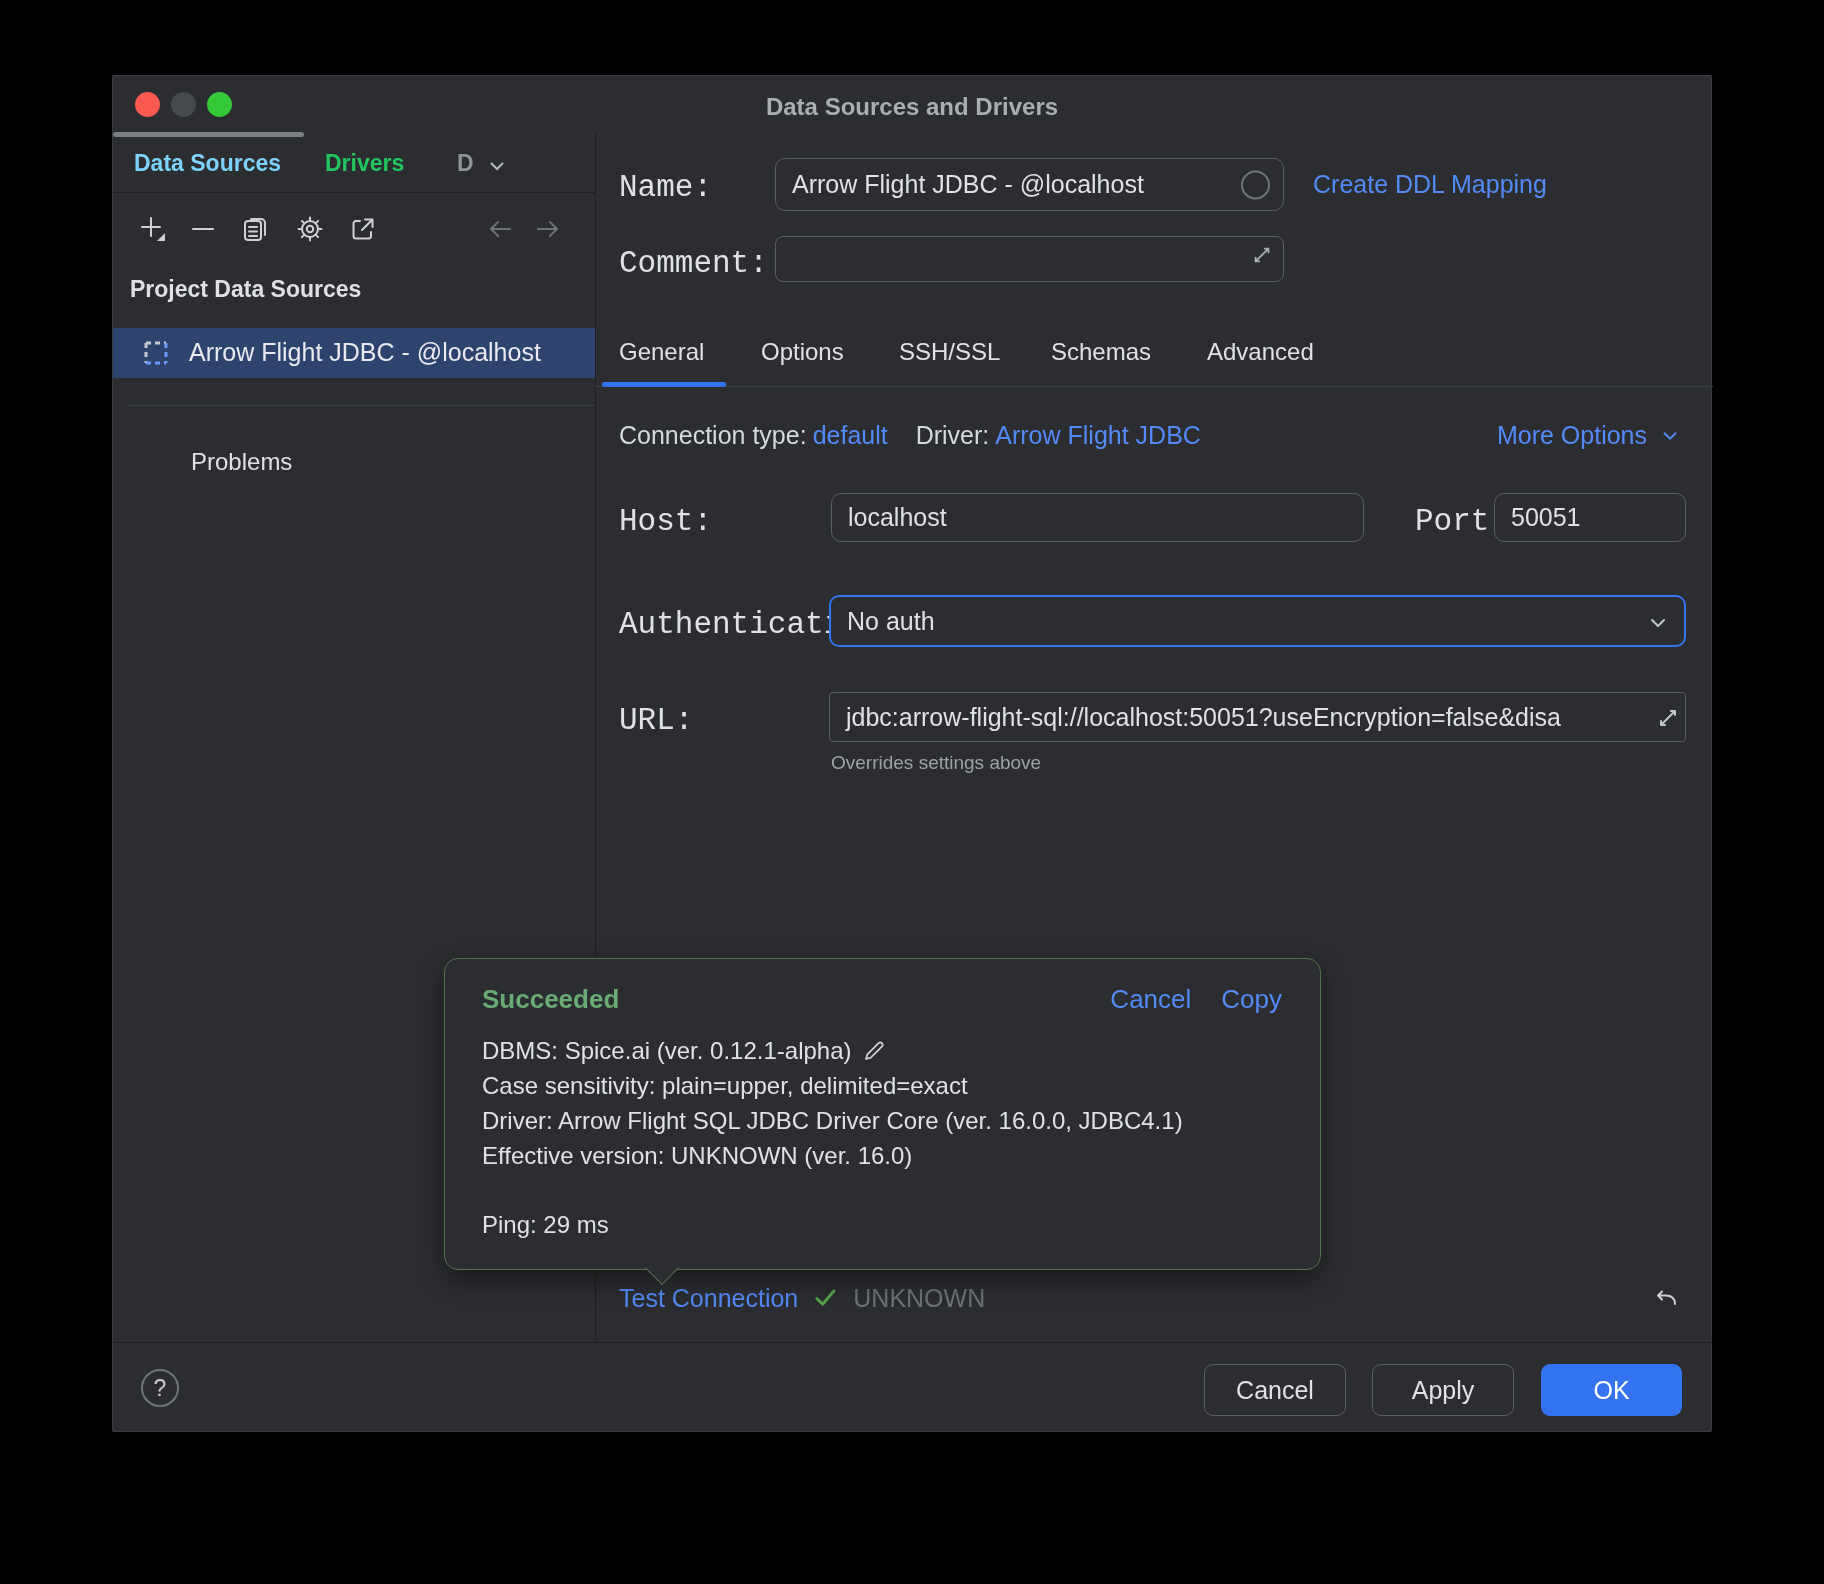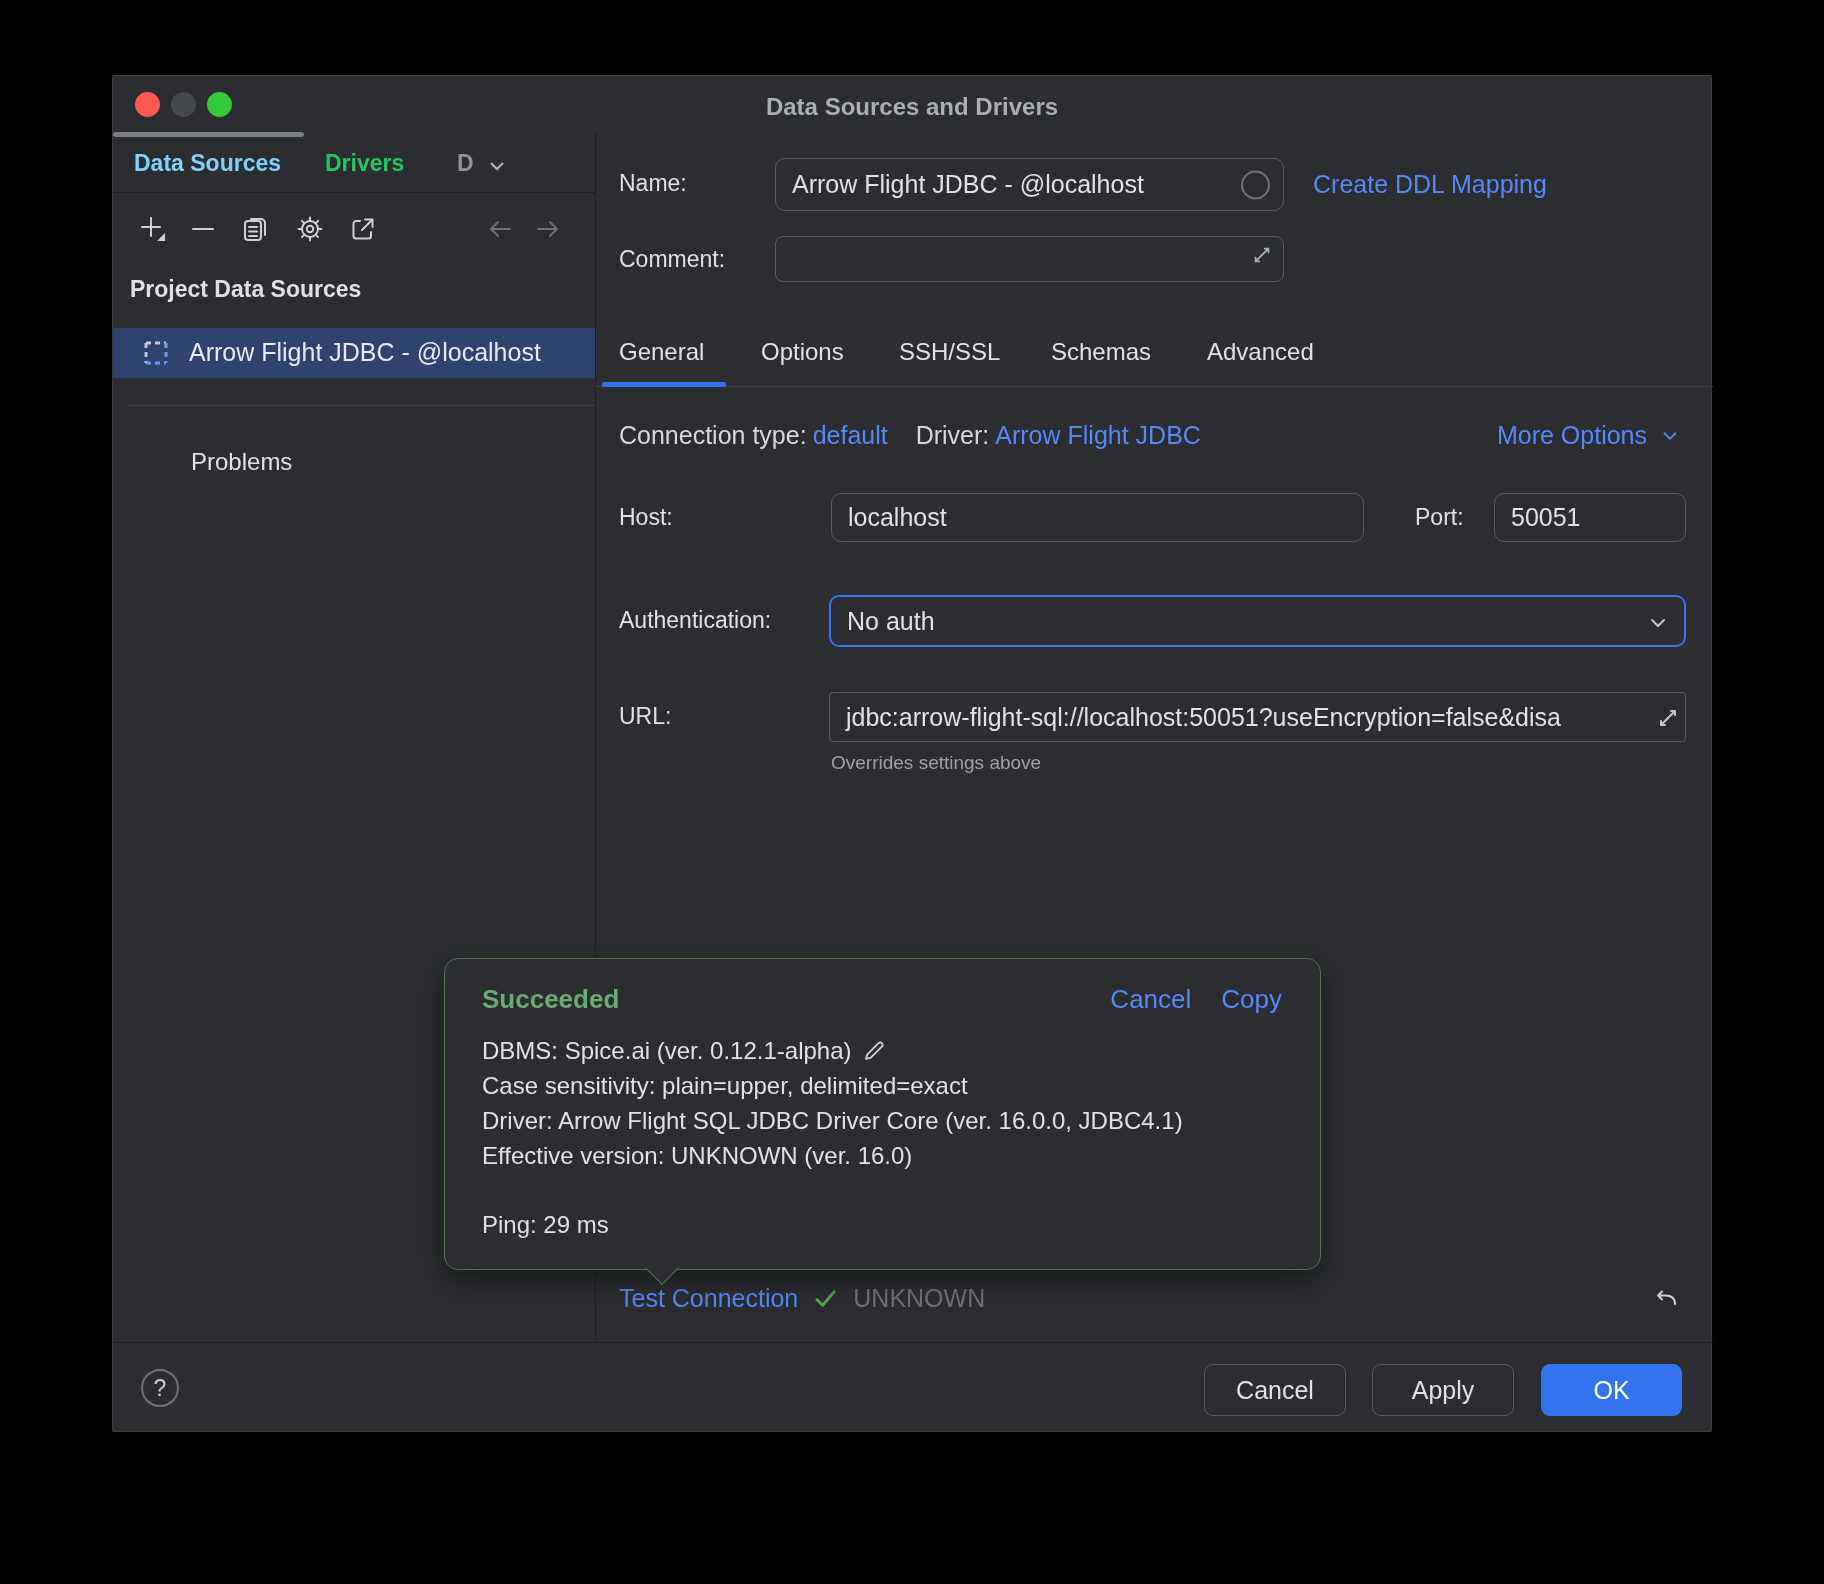--- a/index.html
+++ b/index.html
@@ -22,21 +22,21 @@
   .tool{position:absolute;top:138px;width:30px;height:30px;color:#CED0D6;cursor:pointer;}
   .tool svg{width:30px;height:30px;display:block;}
   .arrow-disabled{color:#6E7177;cursor:default;}
   .section-h{position:absolute;left:17px;top:200px;font-size:23px;font-weight:bold;color:#DFE1E5;}
   .ds-row{position:absolute;left:0;top:252px;width:482px;height:50px;background:#2E436E;cursor:pointer;}
   .ds-icon{position:absolute;left:29px;top:11px;width:28px;height:28px;}
   .ds-label{position:absolute;left:76px;top:10px;font-size:25px;color:#E8EAED;white-space:nowrap;}
   .lp-sep{position:absolute;left:15px;top:329px;width:467px;height:1px;background:#3B3E43;}
   .problems{position:absolute;left:78px;top:372px;font-size:24px;color:#DFE1E5;cursor:pointer;}
   
-  .lbl{position:absolute;font-size:23px;color:#DFE1E5;white-space:nowrap;}
+  .lbl{position:absolute;font-size:31px;color:#DFE1E5;white-space:nowrap;font-family:Liberation Mono, monospace;}
   .field{position:absolute;border:1px solid #5A5D63;border-radius:10px;background:#2B2D30;box-sizing:border-box;
     display:flex;align-items:center;padding:0 16px;font-size:25px;color:#DFE1E5;white-space:nowrap;overflow:hidden;}
   .ring{position:absolute;right:13px;top:50%;transform:translateY(-50%);width:25px;height:25px;border:2px solid #6F737A;border-radius:50%;}
   .mini-icon{position:absolute;color:#A9ADB4;}
   .mini-icon svg{display:block;}
   .ftab{position:absolute;top:262px;font-size:24px;color:#DFE1E5;cursor:pointer;}
   .ftab-line{position:absolute;left:482px;top:310px;width:1118px;height:1px;background:#3B3E43;}
   .ftab-active{position:absolute;left:489px;top:306px;width:124px;height:5px;background:#3574F0;border-radius:3px;}
   .chev{display:inline-block;vertical-align:middle;}
   
@@ -218,21 +218,21 @@
         <path d="M4 20 L5.4 15.3 L16.5 4.2 a2.4 2.4 0 0 1 3.4 3.4 L8.8 18.7 L4 20 Z"></path>
       </svg>
     </div>
     <div class="pline" style="top:113px;">Case sensitivity: plain=upper, delimited=exact</div>
     <div class="pline" style="top:148px;">Driver: Arrow Flight SQL JDBC Driver Core (ver. 16.0.0, JDBC4.1)</div>
     <div class="pline" style="top:183px;">Effective version: UNKNOWN (ver. 16.0)</div>
     <div class="pline" style="top:252px;">Ping: 29 ms</div>
   </div>
   <div class="popup-tail"></div>
 
-  <div class="abs" style="left:506px;top:1208px;display:flex;align-items:center;gap:14px;">
+  <div class="abs" style="left:506px;top:1208px;display:flex;align-items:flex-start;gap:14px;">
     <span class="txt link">Test Connection</span>
     <svg width="27" height="27" viewBox="0 0 28 28" fill="none" stroke="#57A64A" stroke-width="3" stroke-linecap="round" stroke-linejoin="round">
       <path d="M5 15 L11 21 L23 7"></path>
     </svg>
     <span class="txt dim">UNKNOWN</span>
   </div>
   <div class="abs" style="left:1538px;top:1210px;color:#CED0D6;">
     <svg width="30" height="30" viewBox="0 0 30 30" fill="none" stroke="currentColor" stroke-width="2" stroke-linecap="round" stroke-linejoin="round">
       <path d="M24 18 C24 11.5 20 9.5 14.5 9.5 H7.5 M11 5.5 L7 9.5 L11 13.5"></path>
     </svg>

